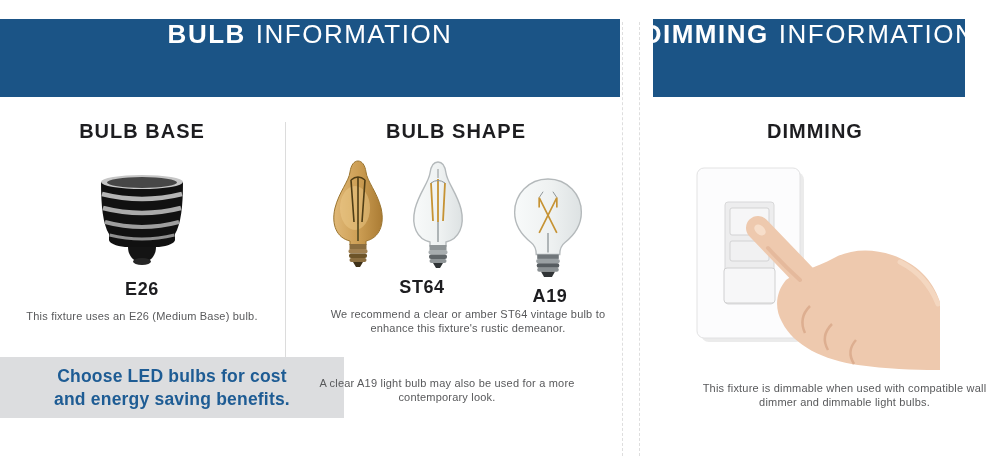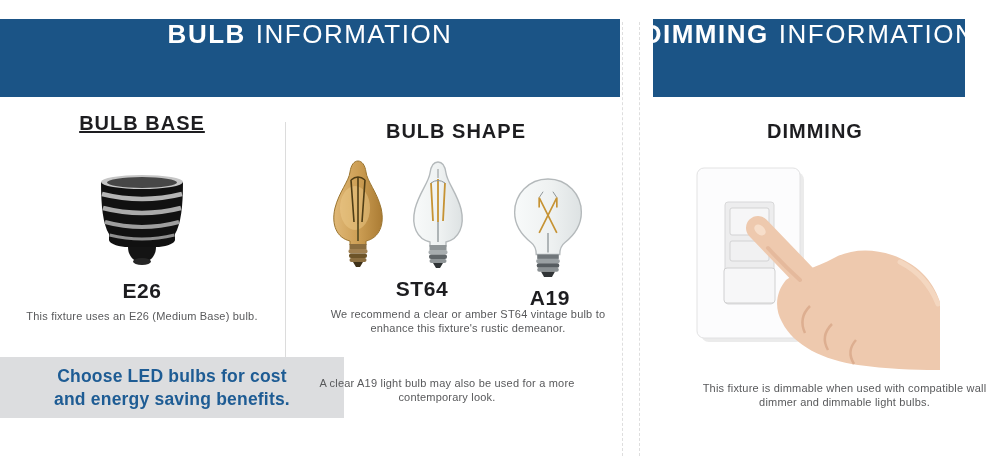--- a/index.html
+++ b/index.html
@@ -17,25 +17,25 @@
 
   
   .vdash{position:absolute;top:22px;height:434px;width:0;border-left:1px dashed #dedede;}
   .vd1{left:622px;}
   .vd2{left:639px;}
   .vcol{position:absolute;left:285px;top:122px;height:240px;width:0;border-left:1px solid #dcdcdc;}
 
   
   .colhead{position:absolute;font-size:20px;font-weight:bold;color:#1d1d20;
            letter-spacing:1px;text-align:center;}
-  .h-base{left:22px;top:112px;width:240px;text-decoration:underline;}
+  .h-base{left:22px;top:120px;width:240px;}
   .h-shape{left:336px;top:120px;width:240px;}
   .h-dim{left:695px;top:120px;width:240px;}
 
-  .bulblabel{position:absolute;font-size:21px;font-weight:bold;color:#1d1d20;
+  .bulblabel{position:absolute;font-size:18px;font-weight:bold;color:#1d1d20;
              letter-spacing:.6px;text-align:center;}
   .e26-label{left:42px;top:279px;width:200px;}
   .st64-label{left:352px;top:277px;width:140px;}
   .a19-label{left:480px;top:277px;width:140px;margin-top:9px;}
 
   .body-text{position:absolute;font-size:11px;line-height:1.24;color:#58595b;
              text-align:center;letter-spacing:.2px;}
   .base-desc{left:17px;top:310px;width:250px;}
   .shape-p1{left:316px;top:308px;width:304px;}
   .shape-p2{left:292px;top:377px;width:310px;}

